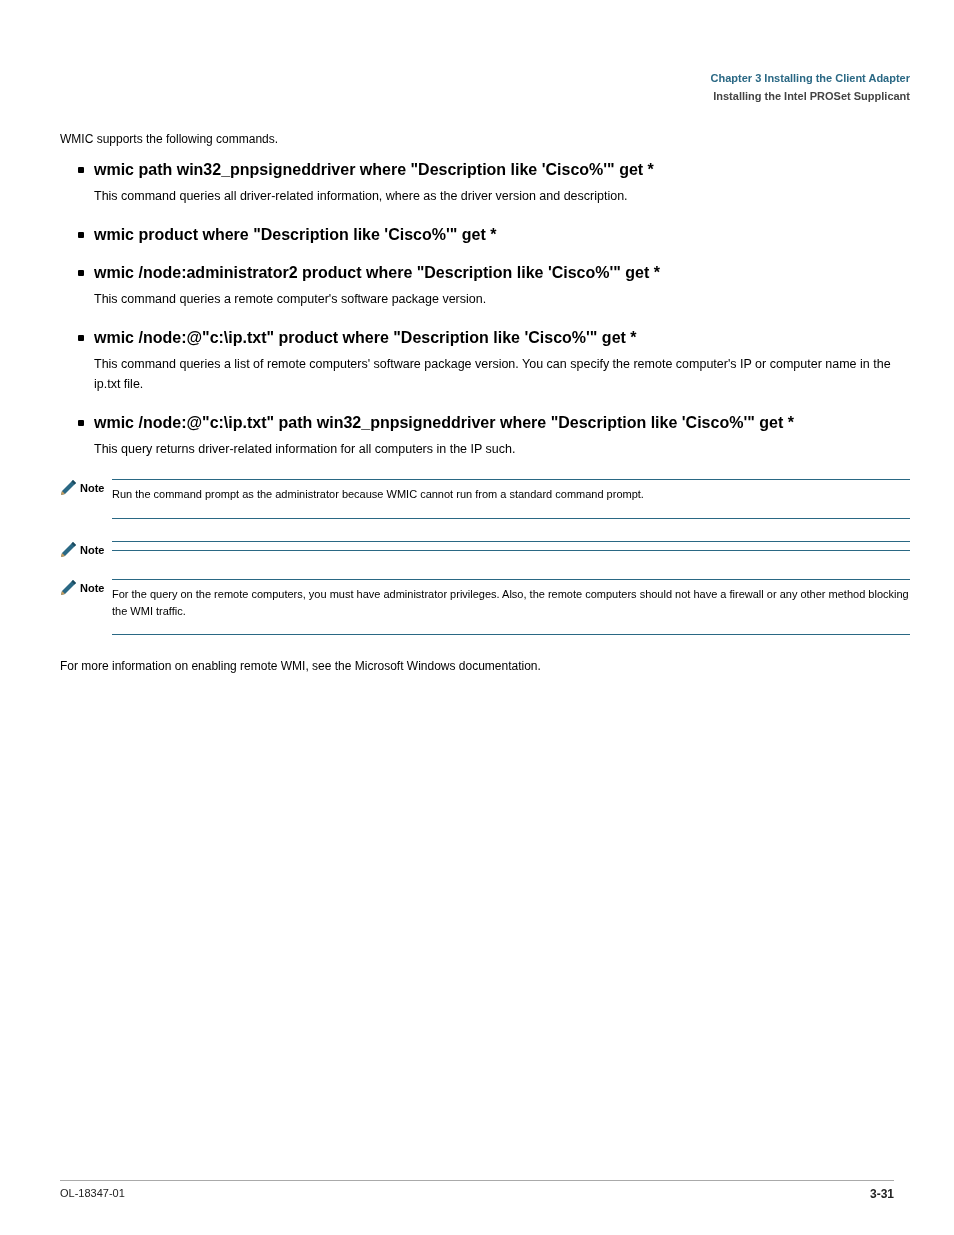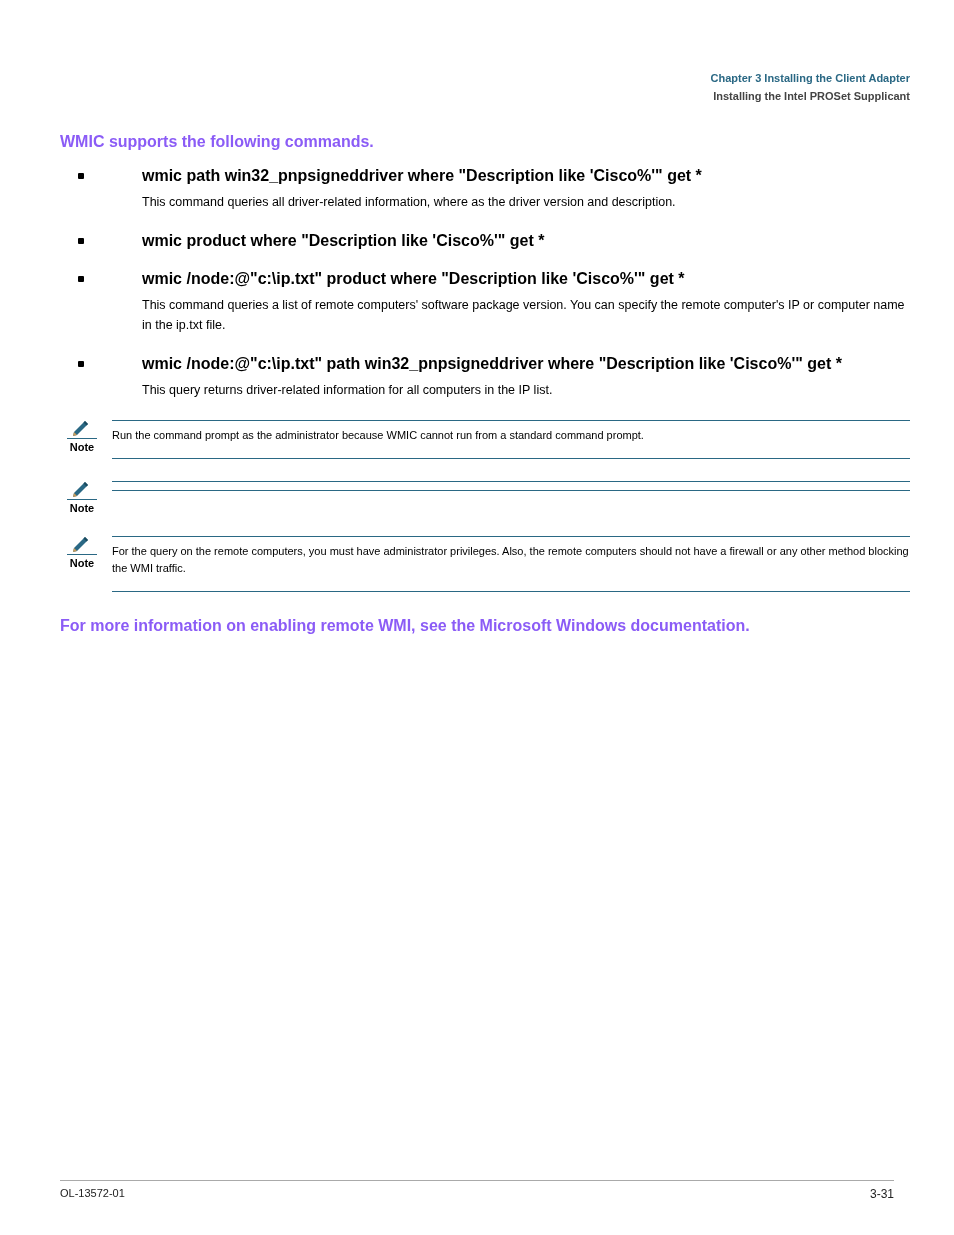--- a/index.html
+++ b/index.html
@@ -22,32 +22,30 @@
   }
   .breadcrumb .chapter { color: #2a6884; font-weight: bold; }
   .subhead {
     text-align: right;
     font-size: 11px;
     color: #444;
     margin-bottom: 28px;
     font-weight: bold;
   }
   .body-text {
-    font-size: 16px;
+    font-size: 12px;
     line-height: 1.55;
-    color: #8b5cf6;
+    color: #000000;
     margin-bottom: 12px;
-    font-weight: bold;
   }
   .bullet-group { margin-left: 18px; }
   .bullet-row {
     display: flex;
     align-items: flex-start;
     margin-bottom: 20px;
-    gap: 48px;
   }
   .bullet-dot {
     width: 6px; height: 6px; background: #000; border-radius: 0;
     margin-top: 6px; margin-right: 10px; flex-shrink: 0;
     border-radius: 1px;
   }
   .bullet-content { flex: 1; }
   .cmd {
     font-weight: bold;
     font-family: Arial, Helvetica, sans-serif;
@@ -59,21 +57,21 @@
   }
   .note-block {
     display: flex;
     align-items: flex-start;
     margin-top: 10px;
     margin-bottom: 22px;
   }
   .note-icon-wrap {
     width: 44px;
     display: flex;
-    flex-direction: column;
+    flex-direction: row;
     align-items: center;
     flex-shrink: 0;
   }
   .note-label {
     font-size: 11px;
     font-weight: bold;
     margin-top: 2px;
     color: #000;
   }
   .note-rule-top {
@@ -103,21 +101,21 @@
     bottom: 34px;
     border-top: 1px solid #aaa;
     padding-top: 6px;
     display: flex;
     justify-content: space-between;
     align-items: flex-start;
     font-size: 11px;
     color: #222;
   }
   .footer .title { font-weight: bold; }
-  .footer .pagenum { font-weight: normal; font-size: 12px; }
+  .footer .pagenum { font-weight: bold; font-size: 12px; }
   .pencil-icon svg { display:block; }
   .icon-underline { border-bottom: 1.5px solid #2a6884; width: 30px; margin-top:2px;}
 </style>
 </head>
 <body>
 
 <div class="page">
   <div class="breadcrumb">
     <span class="chapter">Chapter 3      Installing the Client Adapter</span>
   </div>
@@ -135,34 +133,41 @@
       </div>
     </div>
 
     <div class="bullet-row">
       <div class="bullet-dot"></div>
       <div class="bullet-content">
         <div class="cmd">wmic product where "Description like 'Cisco%'" get *</div>
       </div>
     </div>
 
+    <div class="bullet-row">
+      <div class="bullet-dot"></div>
+      <div class="bullet-content">
+        <div class="cmd">wmic /node:administrator2 product where "Description like 'Cisco%'" get *</div>
+        <div class="desc">This command queries a remote computer's software package version.</div>
+      </div>
+    </div>
 
     <div class="bullet-row">
       <div class="bullet-dot"></div>
       <div class="bullet-content">
         <div class="cmd">wmic /node:@"c:\ip.txt" product where "Description like 'Cisco%'" get *</div>
         <div class="desc">This command queries a list of remote computers' software package version. You can specify the remote computer's IP or computer name in the ip.txt file.</div>
       </div>
     </div>
 
     <div class="bullet-row">
       <div class="bullet-dot"></div>
       <div class="bullet-content">
         <div class="cmd">wmic /node:@"c:\ip.txt" path win32_pnpsigneddriver where "Description like 'Cisco%'" get *</div>
-        <div class="desc">This query returns driver-related information for all computers in the IP list.</div>
+        <div class="desc">This query returns driver-related information for all computers in the IP such.</div>
       </div>
     </div>
 
   </div>
 
   <div class="note-block">
     <div class="note-icon-wrap">
       <span class="pencil-icon">
         <svg width="20" height="16" viewBox="0 0 20 16">
           <path d="M2 12 L13 1 L16 4 L5 15 L1 16 Z" fill="#2a6884"></path>
@@ -216,18 +221,18 @@
       <div class="note-rule-bottom"></div>
     </div>
   </div>
 
   <div class="body-text" style="margin-top:8px;">For more information on enabling remote WMI, see the Microsoft Windows documentation.</div>
 
 </div>
 
 <div class="footer">
   <div>
-    <div>OL-13572-01</div>
+    <div>OL-18347-01</div>
   </div>
   <div style="margin-left:12px;">
     <div class="pagenum">3-31</div>
   </div>
 </div>
 
 </body></html>

